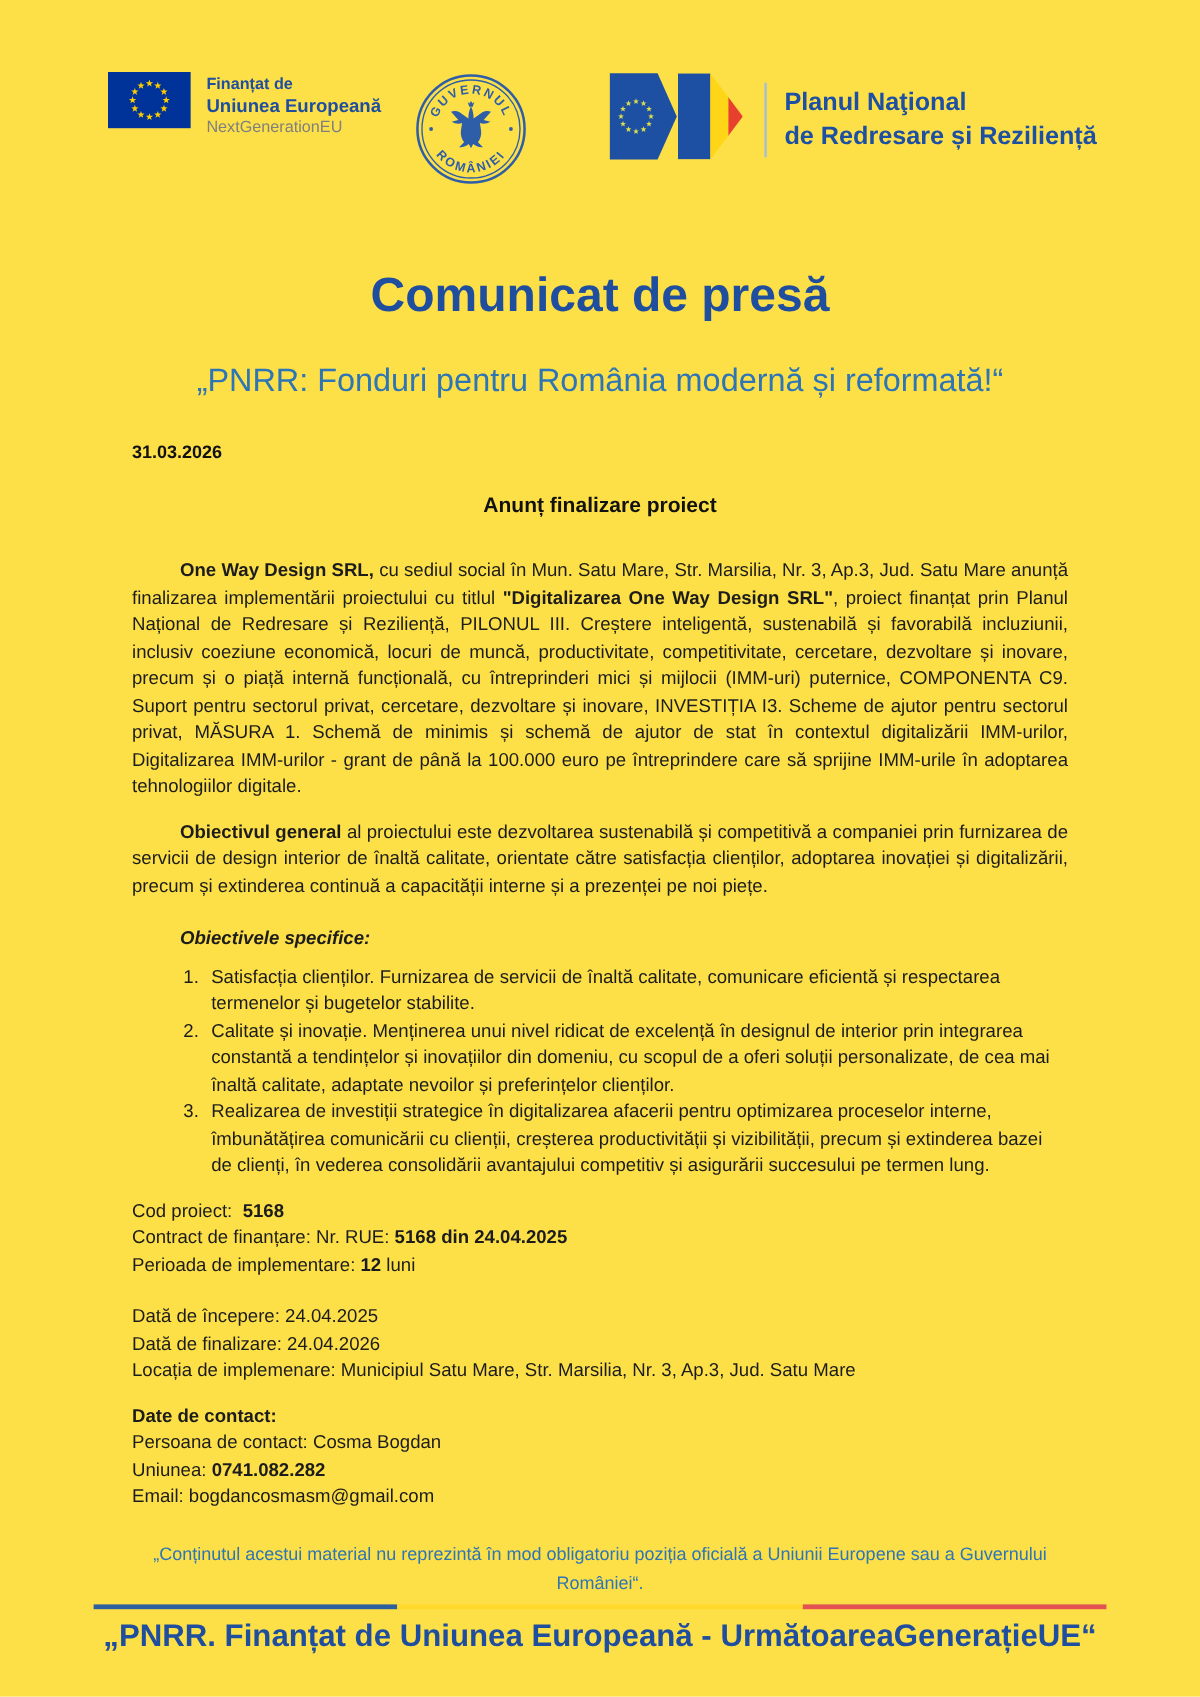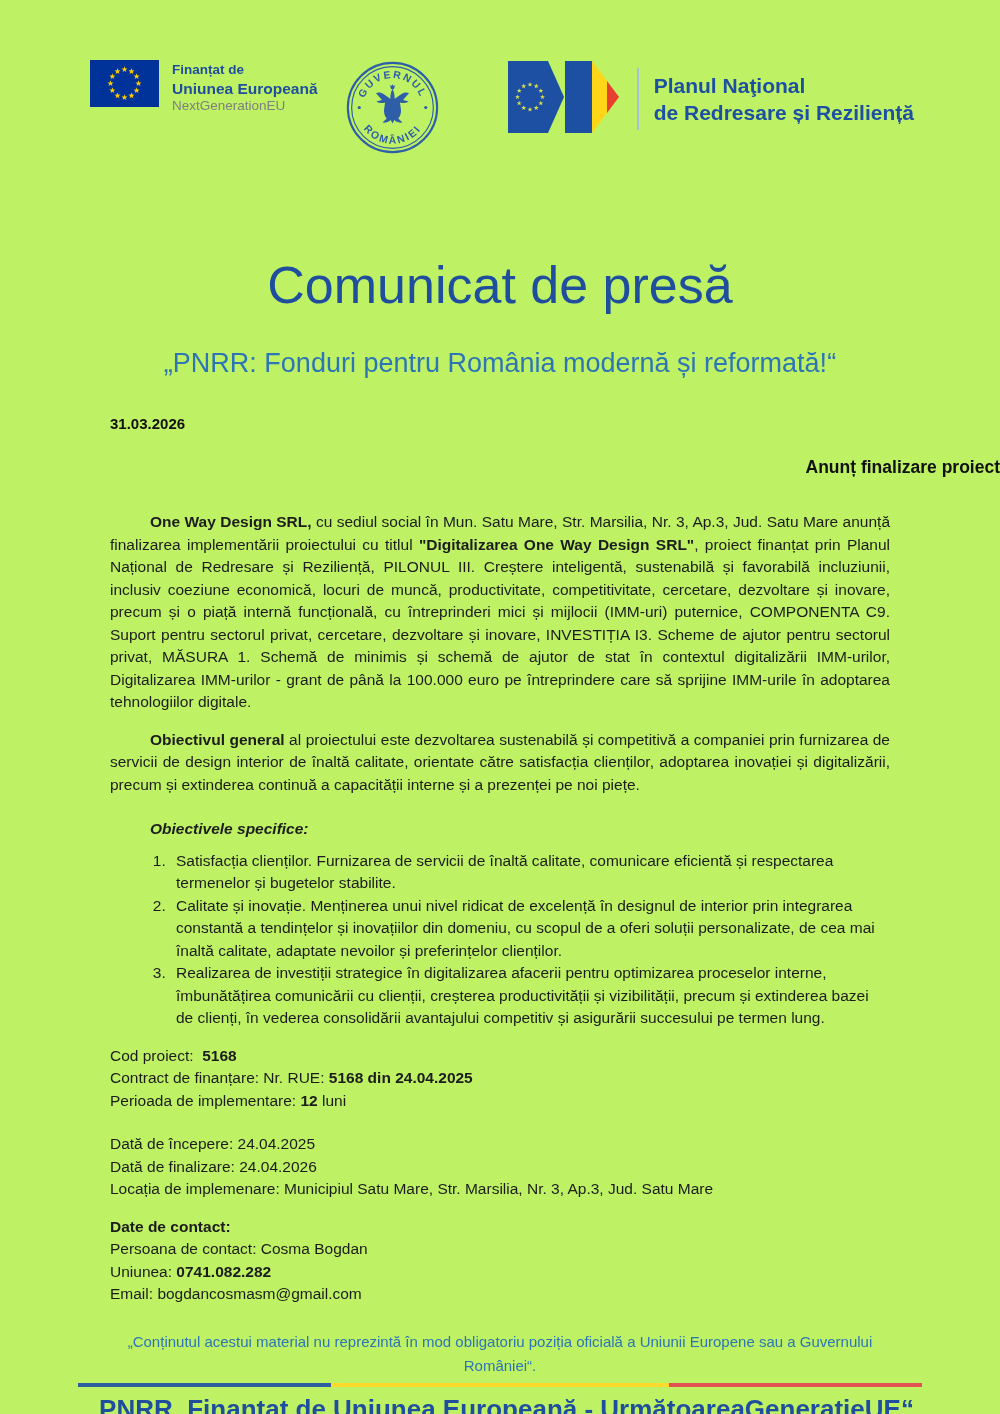--- a/index.html
+++ b/index.html
@@ -1,39 +1,39 @@
 <!DOCTYPE html>
 <html lang="ro"><head>
 <meta charset="utf-8">
 <style>
   * { margin:0; padding:0; box-sizing:border-box; }
   html,body { background:#ffffff; }
   .page {
-    width:1000px; height:1414px; margin:0 auto; background:#bef264;
+    width:1000px; height:1414px; margin:0 auto; background:#fde047;
     font-family:"Liberation Sans", sans-serif; color:#1f1f1f;
     position:relative; overflow:hidden;
   }
   
   .header { display:flex; justify-content:space-between; align-items:flex-start;
             padding:60px 86px 0 90px; }
   .eu-logo { display:flex; gap:13px; align-items:flex-start; }
   .eu-logo-text { padding-top:2px; line-height:1.25; }
   .eu-l1 { font-size:13.5px; font-weight:bold; color:#1f4e9f; }
   .eu-l2 { font-size:15.5px; font-weight:bold; color:#1f4e9f; }
   .eu-l3 { font-size:13.5px; color:#7f7f7f; }
   .gov-seal { margin-left:-40px; }
   .pnrr-logo { display:flex; align-items:center; gap:15px; }
   .pnrr-divider { width:2px; height:62px; background:#a8bdd8; }
   .pnrr-text { line-height:1.3; font-weight:bold; font-size:21px; color:#1d4fa3; }
   
-  .doc-title { margin-top:96px; text-align:center; font-size:52px; font-weight:normal;
+  .doc-title { margin-top:64px; text-align:center; font-size:40px; font-weight:bold;
                color:#1f4e9f; letter-spacing:0px; }
   .doc-subtitle { margin-top:33px; text-align:center; font-size:27px; color:#2e75b6; }
   .doc-date { margin:36px 110px 0; font-size:15px; font-weight:bold; color:#111; }
-  .announce { margin-top:21px; text-align:right; font-size:17.5px; font-weight:bold;
+  .announce { margin-top:21px; text-align:center; font-size:17.5px; font-weight:bold;
               color:#111; line-height:28px; }
   
   .content { margin:0 110px; font-size:15.5px; line-height:22.5px; color:#1c1c1c; }
   .body-p { text-align:justify; text-indent:40px; }
   .p1 { margin-top:30px; }
   .p2 { margin-top:15px; }
   .b { font-weight:bold; }
   .obj-heading { margin-top:22px; padding-left:40px; font-weight:bold;font-style:italic; }
   ol.objectives { margin-top:9px; padding-left:60px; }
   ol.objectives li { text-align:left; padding-left:6px; }

